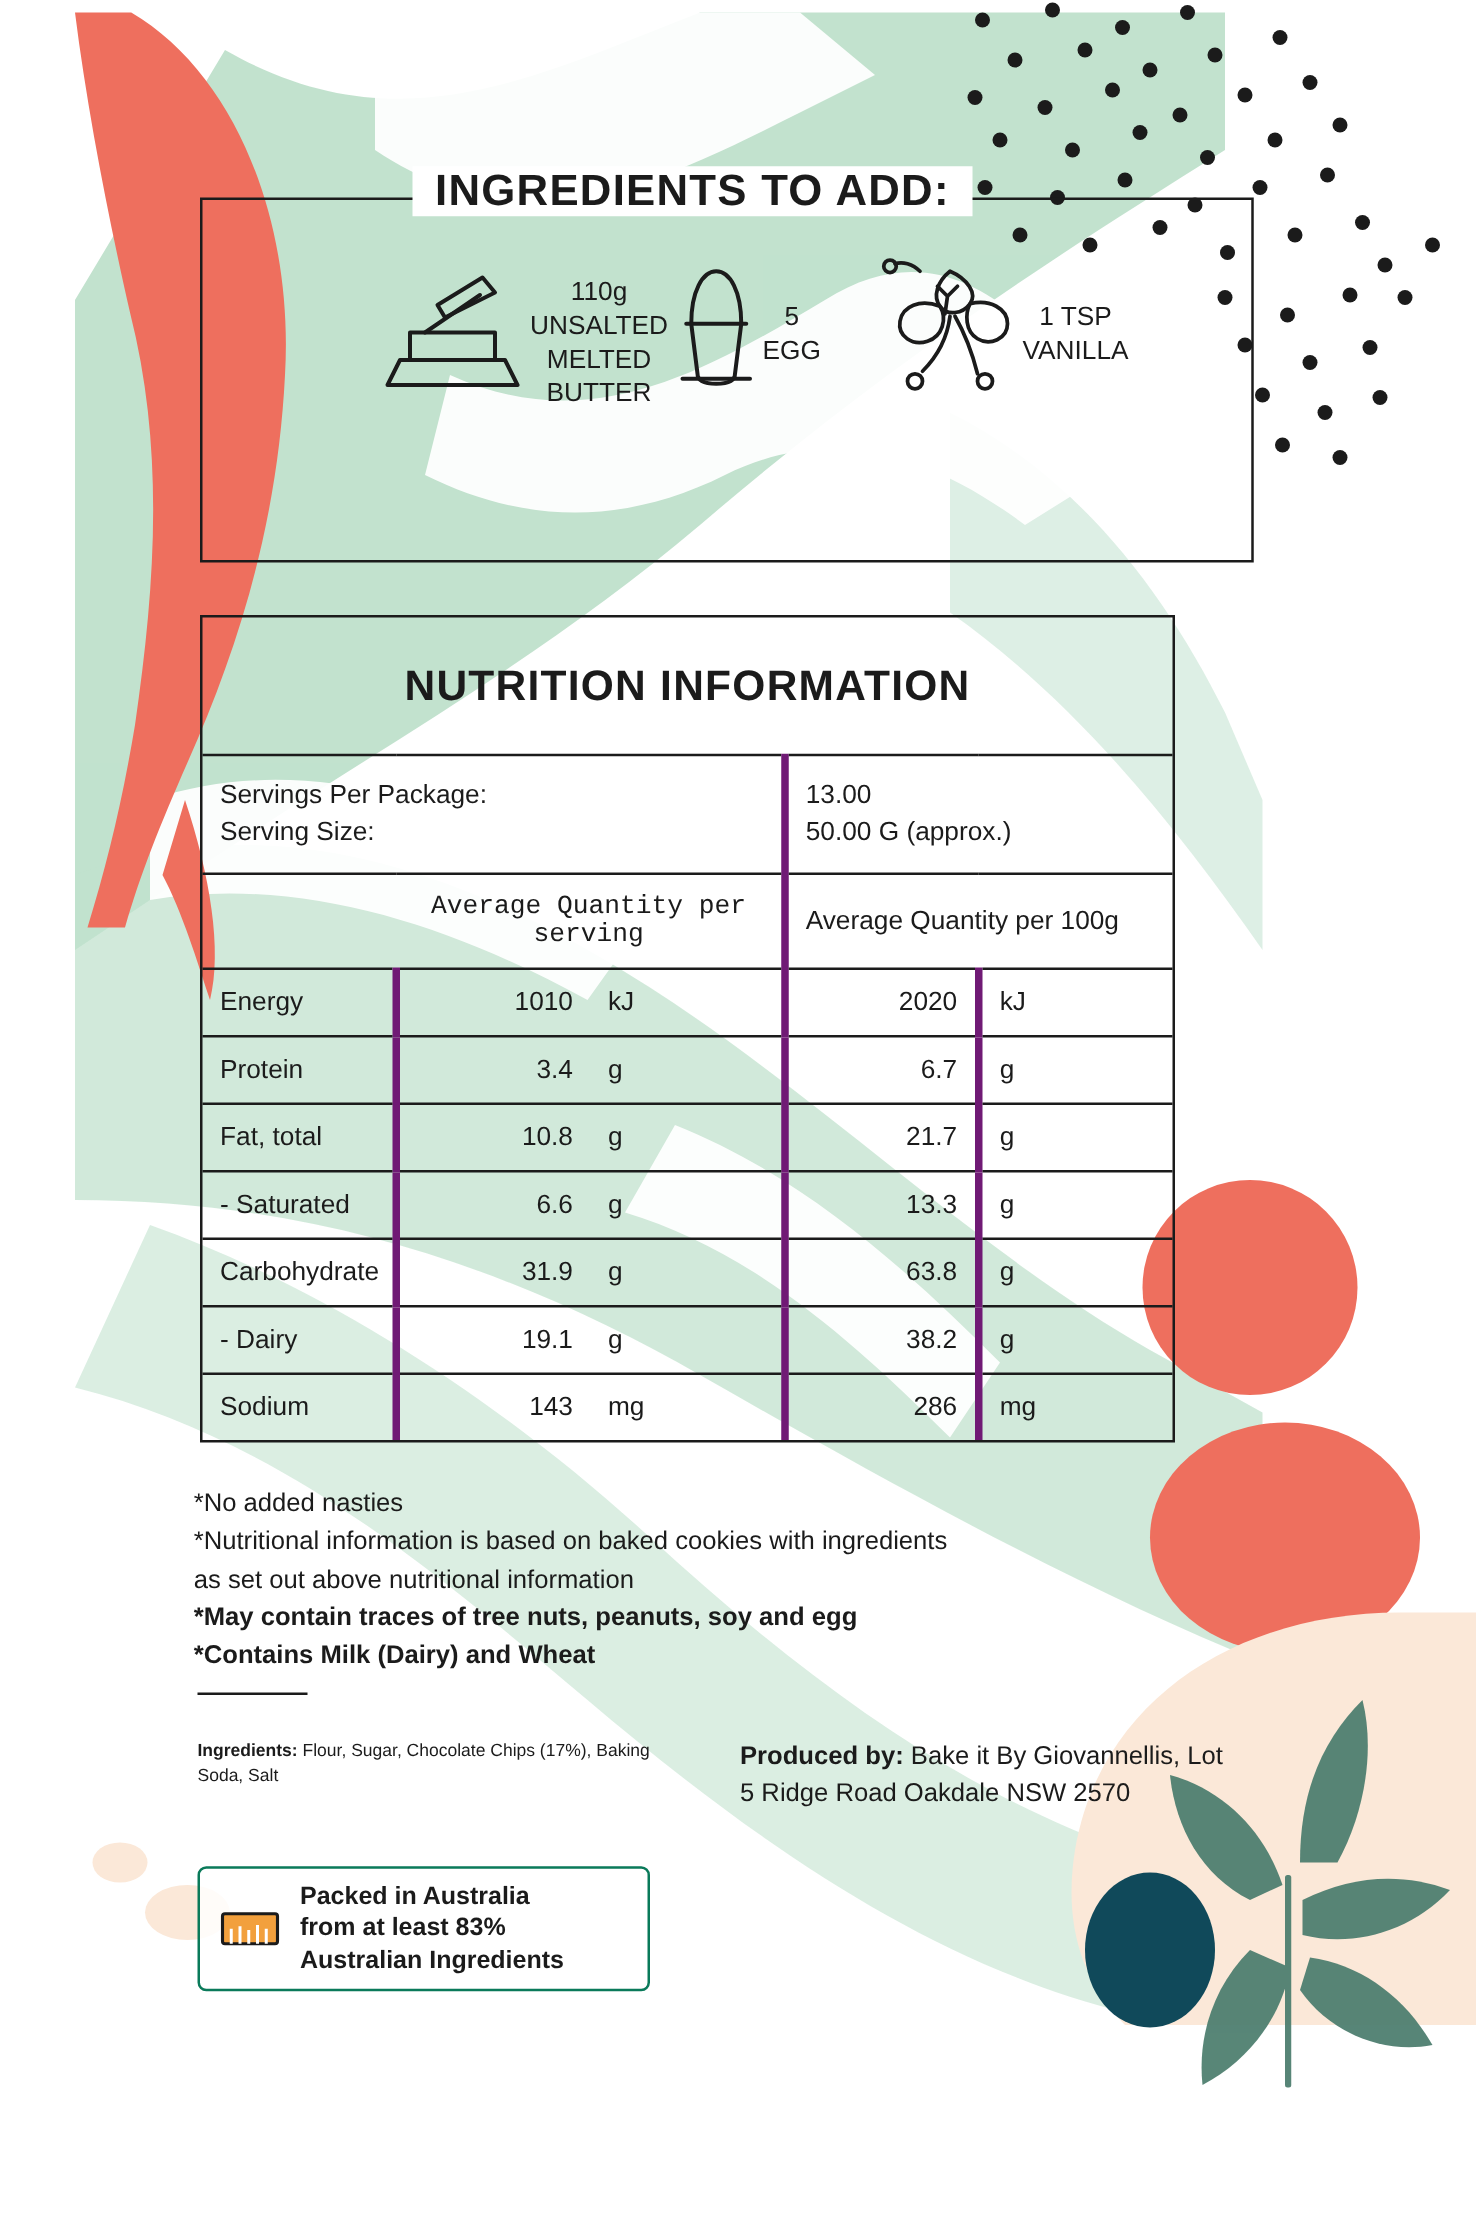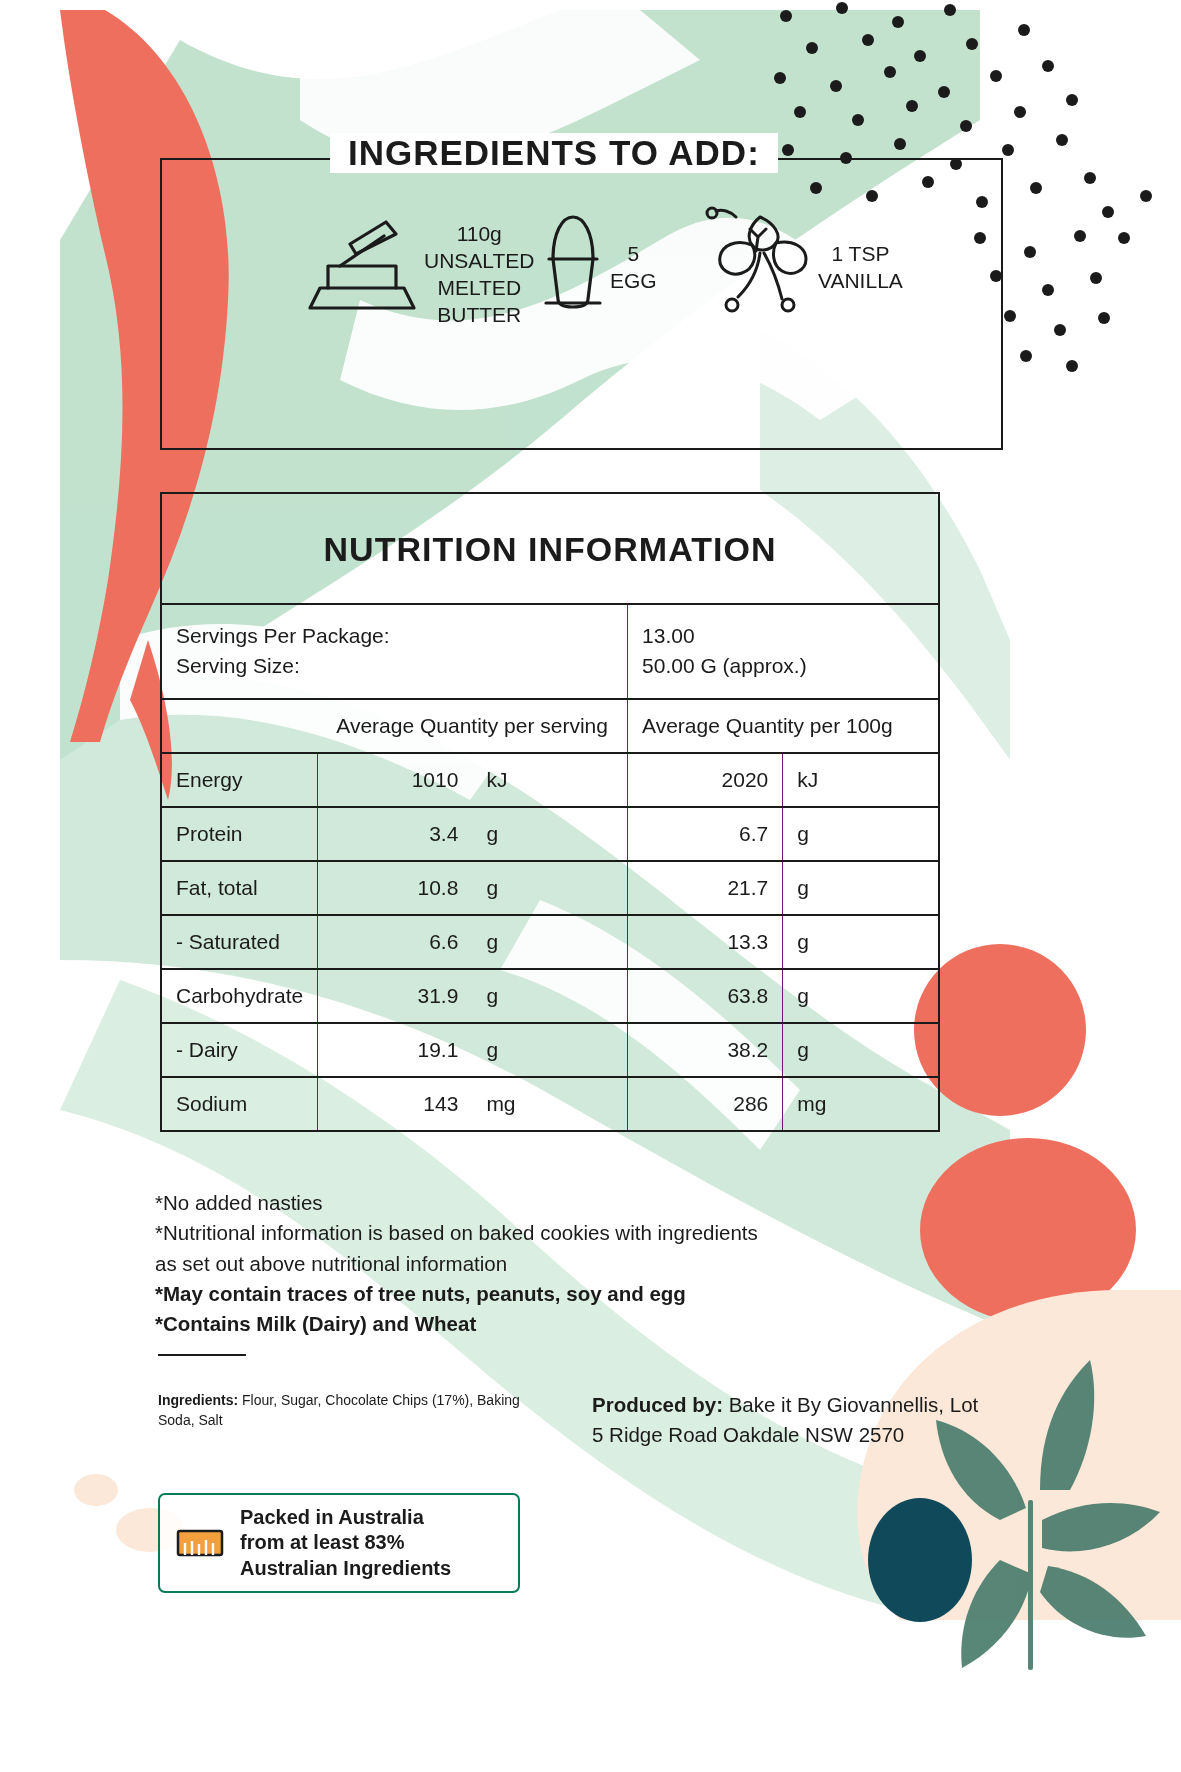--- a/index.html
+++ b/index.html
@@ -61,24 +61,24 @@
   table.nut td{
     border-top:2px solid #1b1b1b;
     padding:14px 14px;
     vertical-align:middle;
   }
   .col-name{width:175px;}
   .col-v1{width:245px;text-align:right;}
   .col-u1{width:90px;text-align:left;}
   .col-v2{width:245px;text-align:right;}
   .col-u2{width:84px;text-align:left;}
-  td.vline{border-left:1px solid #701a75;}
+  td.vline{border-left:6px solid #701a75;}
   .srv-label{line-height:1.45;}
   .srv-val{line-height:1.45;}
-  .hdr-left{text-align:center;}
+  .hdr-left{text-align:center;font-family:Liberation Mono, monospace;}
   tr.srv td{border-top:2px solid #1b1b1b;padding:16px 14px;}
 
   
   .notes{
     position:absolute;left:155px;top:1188px;width:830px;
     font-size:20.5px;line-height:1.48;color:#1b1b1b;
   }
   .notes div{white-space:pre-line;}
   .notes .bold{font-weight:bold;}
 

